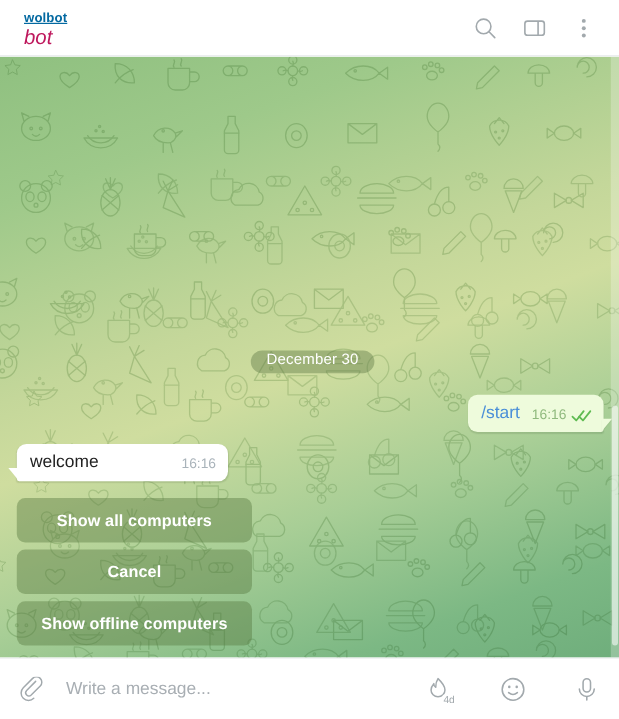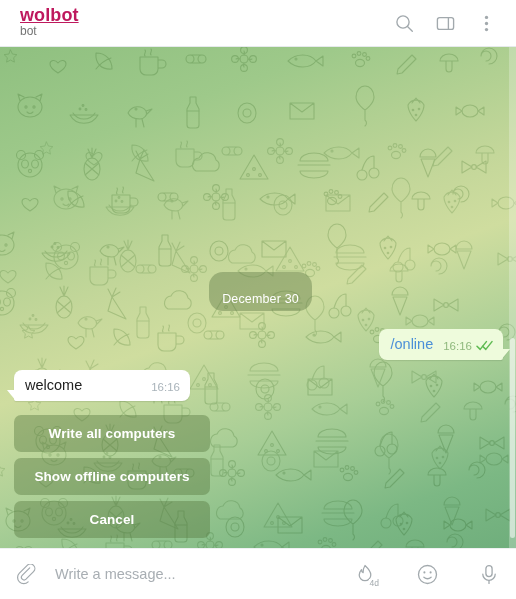--- a/index.html
+++ b/index.html
@@ -37,32 +37,33 @@
     z-index: 5;
   }
   .peer-info {
     display: flex;
     flex-direction: column;
     justify-content: center;
     flex: 1;
     min-width: 0;
   }
   .peer-title {
-    font-size: 18px;
+    font-size: 11px;
     font-weight: bold;
-    color: #be185d;
+    color: #0369a1;
     line-height: 16px;
     letter-spacing: 0.1px;
     text-decoration: underline;
   }
   .peer-status {
-    font-size: 12px;
-    color: #737373;
+    font-size: 17px;
+    color: #be185d;
     line-height: 15px;
     margin-top: 1px;
+    font-style: italic;
   }
   .header-actions {
     display: flex;
     align-items: center;
     gap: 17px;
     margin-right: 4px;
   }
   .hicon {
     width: 24px;
     height: 24px;
@@ -112,21 +113,21 @@
   
   .date-row {
     display: flex;
     justify-content: center;
     margin-bottom: 18px;
   }
   .date-pill {
     background: rgba(92, 120, 70, 0.42);
     color: #ffffff;
     font-size: 12.5px;
-    padding: 20px 13px 5px;
+    padding: 0 13px 5px;
     border-radius: 14px;
     line-height: 14px;
     letter-spacing: 0.15px;
   }
 
   
   .msg-row { display: flex; margin-bottom: 10px; }
   .msg-row.out { justify-content: flex-end; padding-right: 4px; }
   .msg-row.in { justify-content: flex-start; }
 
@@ -170,21 +171,21 @@
   }
   .bubble-text {
     font-size: 14.5px;
     line-height: 19px;
     color: #222222;
     word-wrap: break-word;
   }
   .bubble-text.cmd { color: #4a8fd8; }
   .meta {
     display: flex;
-    align-items: flex-start;
+    align-items: center;
     gap: 4px;
     margin-left: 10px;
     padding-bottom: 1px;
     white-space: nowrap;
   }
   .time {
     font-size: 11.5px;
     line-height: 13px;
   }
   .time.out { color: #8fb97d; }
@@ -441,21 +442,21 @@
     </svg>
 
     <div class="chat-content">
 
       <div class="date-row">
         <div class="date-pill">December 30</div>
       </div>
 
       <div class="msg-row out">
         <div class="bubble out">
-          <span class="bubble-text cmd">/online</span>
+          <span class="bubble-text cmd">/start</span>
           <span class="meta">
             <span class="time out">16:16</span>
             <span class="checks">
               <svg width="17" height="11" viewBox="0 0 17 11" fill="none">
                 <path d="M1 6.2 L4.2 9.4 L10.4 1.6" stroke="currentColor" stroke-width="1.5" stroke-linecap="round" stroke-linejoin="round"></path>
                 <path d="M6.6 6.2 L9.8 9.4 L16 1.6" stroke="currentColor" stroke-width="1.5" stroke-linecap="round" stroke-linejoin="round"></path>
               </svg>
             </span>
           </span>
         </div>
@@ -464,23 +465,23 @@
       <div class="msg-row in">
         <div class="bubble in">
           <span class="bubble-text">welcome</span>
           <span class="meta">
             <span class="time in">16:16</span>
           </span>
         </div>
       </div>
 
       <div class="keyboard">
-        <div class="kb-btn">Write all computers</div>
+        <div class="kb-btn">Show all computers</div>
+        <div class="kb-btn">Cancel</div>
         <div class="kb-btn">Show offline computers</div>
-        <div class="kb-btn">Cancel</div>
       </div>
 
     </div>
 
     <div class="scrollbar">
       <div class="scroll-thumb"></div>
     </div>
   </div>
 
   <div class="composer">

